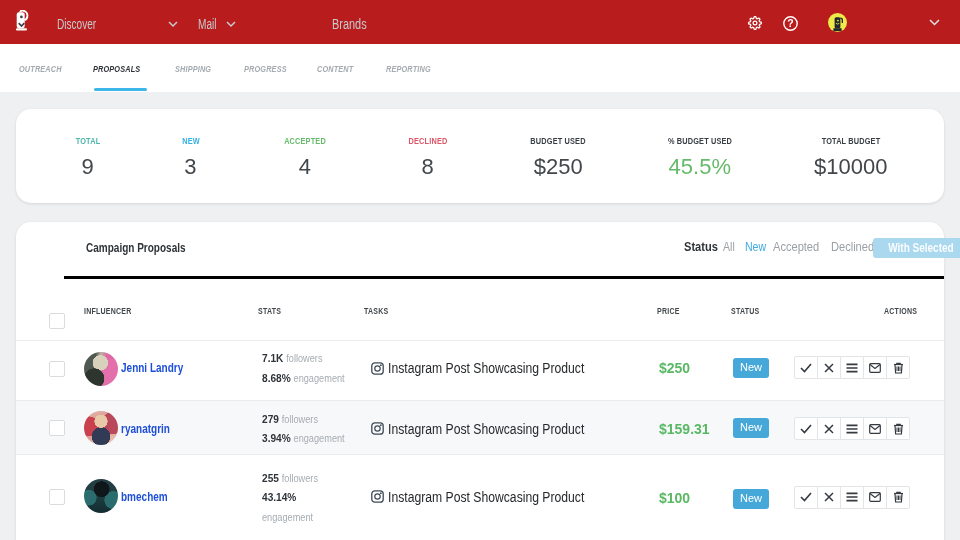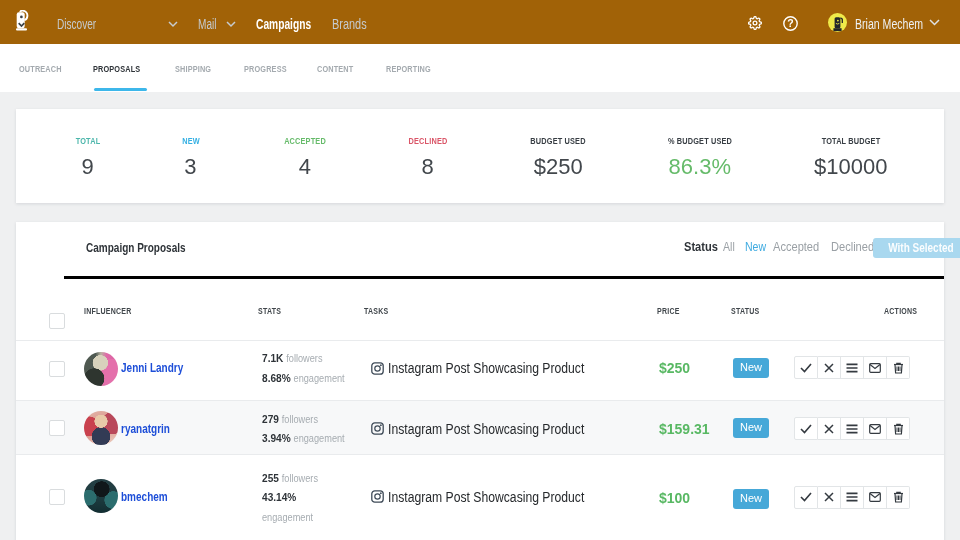--- a/index.html
+++ b/index.html
@@ -1,37 +1,37 @@
 <!DOCTYPE html>
 <html><head>
 <meta charset="utf-8">
 <style>
 * { margin:0; padding:0; box-sizing:border-box; }
 html,body { width:960px; height:540px; overflow:hidden; }
 body { font-family:"Liberation Sans", sans-serif; background:#eff0f1; position:relative; }
 .cx { display:inline-block; transform-origin:0 50%; white-space:nowrap; }
 
 
-.topbar { position:absolute; left:0; top:0; width:960px; height:44px; background:#a16207; }
+.topbar { position:absolute; left:0; top:0; width:960px; height:44px; background:#b91c1c; }
 .nav { position:absolute; top:0; height:44px; line-height:48.5px; font-size:14px; color:#c6cbcf; white-space:nowrap; }
 .nav .cx { transform:scaleX(0.72); }
 .nav.active { color:#fff; font-weight:bold; }
 .tbicon { position:absolute; }
 .uname { position:absolute; left:855px; top:0; height:44px; line-height:48.5px; font-size:14px; color:#eef1f3; }
 .uname .cx { transform:scaleX(0.755); }
 
 
-.tabbar { position:absolute; left:0; top:44px; width:960px; height:48px; background:#fff; }
+.tabbar { position:absolute; left:0; top:44px; width:960px; height:48px; background:#fff;font-style:italic; }
 .tab { position:absolute; top:0; height:48px; line-height:49px; font-size:9.4px; font-weight:bold; letter-spacing:0.2px; color:#a4aaaf; }
 .tab .cx { transform:scaleX(0.78); }
 .tab.active { color:#2e3338; }
 .tabline { position:absolute; left:94px; top:44px; width:53px; height:3px; background:#3db7ea; border-radius:1.5px; }
 
 
-.card { position:absolute; background:#fff; border-radius:0; box-shadow:0 1px 3px rgba(40,47,60,0.13); }
+.card { position:absolute; background:#fff; border-radius:15px; box-shadow:0 1px 3px rgba(40,47,60,0.13); }
 .stats { left:16px; top:109px; width:928px; height:94px; }
 .stat { position:absolute; top:27.5px; transform:translateX(-50%); text-align:center; white-space:nowrap; }
 .stat .lb { font-size:9.2px; font-weight:bold; letter-spacing:0.2px; line-height:9.5px; transform:scaleX(0.8); }
 .stat .vl { font-size:22px; color:#42474c; line-height:22px; margin-top:10px; }
 .c-teal { color:#4cb6ab; } .c-blue { color:#35b0e3; } .c-green { color:#66bb6a; }
 .c-red { color:#da5668; } .c-dark { color:#383e44; }
 
 .panel { left:16px; top:222px; width:928px; height:360px; }
 .phead { position:relative; height:57px; border-bottom:3px solid #000000;margin-left:48px; }
 .ptitle { position:absolute; left:22px; top:0; height:49px; line-height:51px; font-size:13px; font-weight:bold; color:#2e3338; }
@@ -75,42 +75,40 @@
     <path d="M2.7 13.2 l2.8 2.8 l2.8 -2.8" fill="none" stroke="#3b4248" stroke-width="1.7"></path>
   </svg>
   <div class="nav" style="left:57px"><span class="cx">Discover</span></div>
   <svg class="tbicon" style="left:168px;top:21px" width="10" height="7" viewBox="0 0 10 7">
       <path d="M1 1 l4 4 l4 -4" fill="none" stroke="#c6cbcf" stroke-width="1.5"></path>
     </svg>
   <div class="nav" style="left:198px"><span class="cx">Mail</span></div>
   <svg class="tbicon" style="left:226px;top:21px" width="10" height="7" viewBox="0 0 10 7">
       <path d="M1 1 l4 4 l4 -4" fill="none" stroke="#c6cbcf" stroke-width="1.5"></path>
     </svg>
-  <div class="nav active" style="left:256px"><span class="cx" style="transform:scaleX(0.73)">Campaigns</span></div>
   <div class="nav" style="left:332px"><span class="cx" style="transform:scaleX(0.78)">Brands</span></div>
 
   <svg class="tbicon" style="left:748px;top:16px" width="14" height="14" viewBox="0 0 24 24">
     <g fill="none" stroke="#fff" stroke-width="2.2" stroke-linejoin="round">
     <circle cx="12" cy="12" r="3.2"></circle>
     <path d="M19.4 15a1.65 1.65 0 0 0 .33 1.82l.06.06a2 2 0 0 1 0 2.83 2 2 0 0 1-2.83 0l-.06-.06a1.65 1.65 0 0 0-1.82-.33 1.65 1.65 0 0 0-1 1.51V21a2 2 0 0 1-2 2 2 2 0 0 1-2-2v-.09A1.65 1.65 0 0 0 9 19.4a1.65 1.65 0 0 0-1.82.33l-.06.06a2 2 0 0 1-2.83 0 2 2 0 0 1 0-2.83l.06-.06a1.65 1.65 0 0 0 .33-1.82 1.65 1.65 0 0 0-1.51-1H3a2 2 0 0 1-2-2 2 2 0 0 1 2-2h.09A1.65 1.65 0 0 0 4.6 9a1.65 1.65 0 0 0-.33-1.82l-.06-.06a2 2 0 0 1 0-2.83 2 2 0 0 1 2.83 0l.06.06a1.65 1.65 0 0 0 1.82.33H9a1.65 1.65 0 0 0 1-1.51V3a2 2 0 0 1 2-2 2 2 0 0 1 2 2v.09a1.65 1.65 0 0 0 1 1.51 1.65 1.65 0 0 0 1.82-.33l.06-.06a2 2 0 0 1 2.83 0 2 2 0 0 1 0 2.83l-.06.06a1.65 1.65 0 0 0-.33 1.82V9a1.65 1.65 0 0 0 1.51 1H21a2 2 0 0 1 2 2 2 2 0 0 1-2 2h-.09a1.65 1.65 0 0 0-1.51 1z"></path>
     </g>
   </svg>
   <svg class="tbicon" style="left:783px;top:16px" width="15" height="15" viewBox="0 0 15 15">
     <circle cx="7.5" cy="7.5" r="6.7" fill="none" stroke="#fff" stroke-width="1.4"></circle>
     <text x="7.5" y="11" font-size="10.5" font-weight="bold" fill="#fff" text-anchor="middle" font-family="Liberation Sans">?</text>
   </svg>
   <svg class="tbicon" style="left:828px;top:13px" width="19" height="19" viewBox="0 0 19 19">
     <circle cx="9.5" cy="9.5" r="9.5" fill="#efea49"></circle>
     <rect x="6.6" y="4.2" width="5.8" height="11" rx="1.5" fill="#23272b"></rect>
     <rect x="5.4" y="15.2" width="8.2" height="2.9" fill="#23272b"></rect>
     <circle cx="9.9" cy="7.6" r="0.9" fill="#efea49"></circle>
     <path d="M7.9 10.4 q1.7 1.3 3.4 0" stroke="#efea49" stroke-width="0.9" fill="none"></path>
     <path d="M12.4 4.8 l1.9 1.4 v3.8" stroke="#23272b" stroke-width="1.3" fill="none"></path>
   </svg>
-  <div class="uname"><span class="cx">Brian Mechem</span></div>
   <svg class="tbicon" style="left:929px;top:19px" width="11" height="7" viewBox="0 0 11 7">
       <path d="M1 1 l4.5 4.5 L10 1" fill="none" stroke="#dfe2e4" stroke-width="1.5"></path>
     </svg>
 </div>
 
 <div class="tabbar">
   <div class="tab" style="left:19px"><span class="cx">OUTREACH</span></div>
   <div class="tab active" style="left:93px"><span class="cx">PROPOSALS</span></div>
   <div class="tab" style="left:244px"><span class="cx">PROGRESS</span></div>
   <div class="tab" style="left:175px"><span class="cx">SHIPPING</span></div>
@@ -135,21 +133,21 @@
   <div class="stat" style="left:411.5px">
       <div class="lb c-red">DECLINED</div>
       <div class="vl">8</div>
     </div>
   <div class="stat" style="left:542.2px">
       <div class="lb c-dark">BUDGET USED</div>
       <div class="vl">$250</div>
     </div>
   <div class="stat" style="left:683.8px">
       <div class="lb c-dark">% BUDGET USED</div>
-      <div class="vl" style="color:#66bb6a">86.3%</div>
+      <div class="vl" style="color:#66bb6a">45.5%</div>
     </div>
   <div class="stat" style="left:834.7px">
       <div class="lb c-dark">TOTAL BUDGET</div>
       <div class="vl">$10000</div>
     </div>
 </div>
 
 <div class="card panel">
   <div class="phead">
     <div class="ptitle"><span class="cx">Campaign Proposals</span></div>

